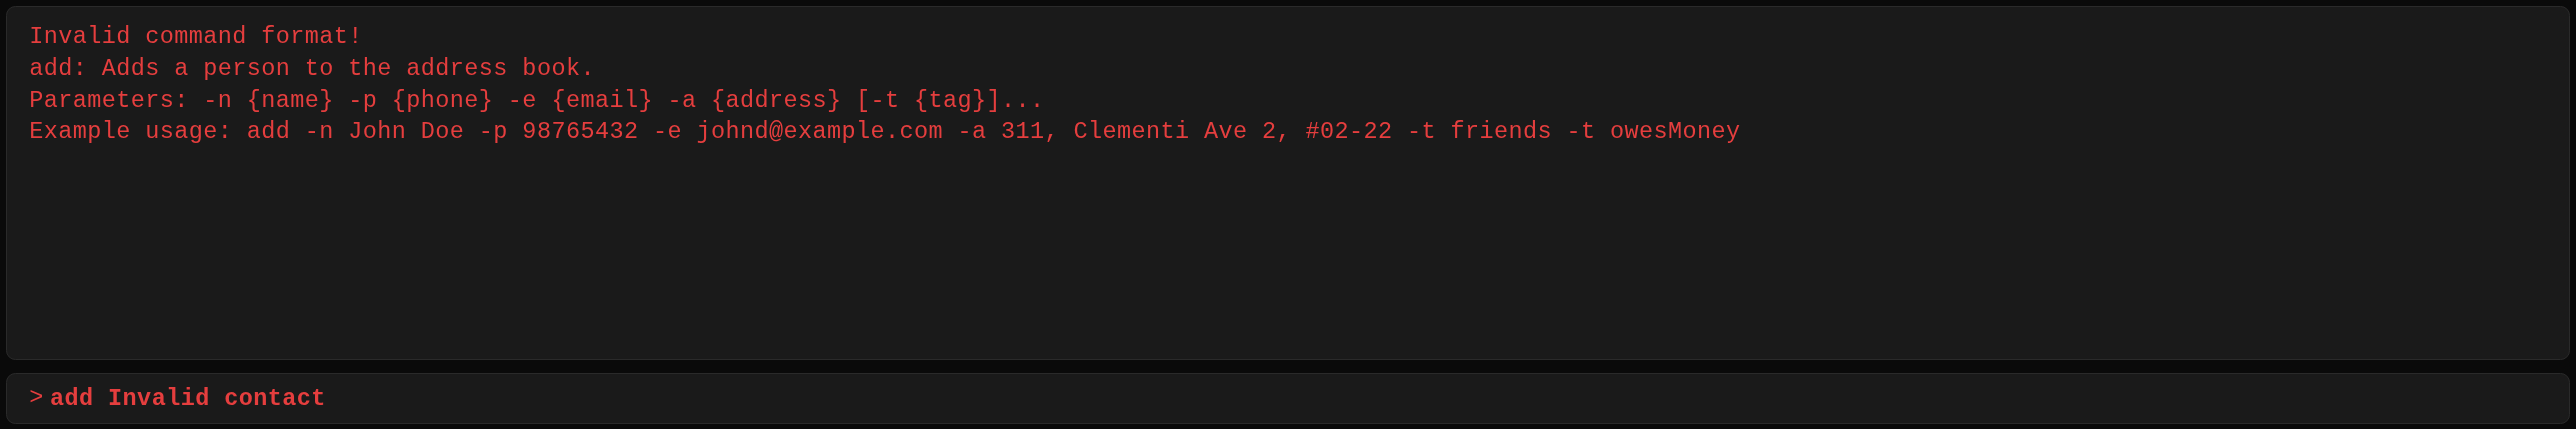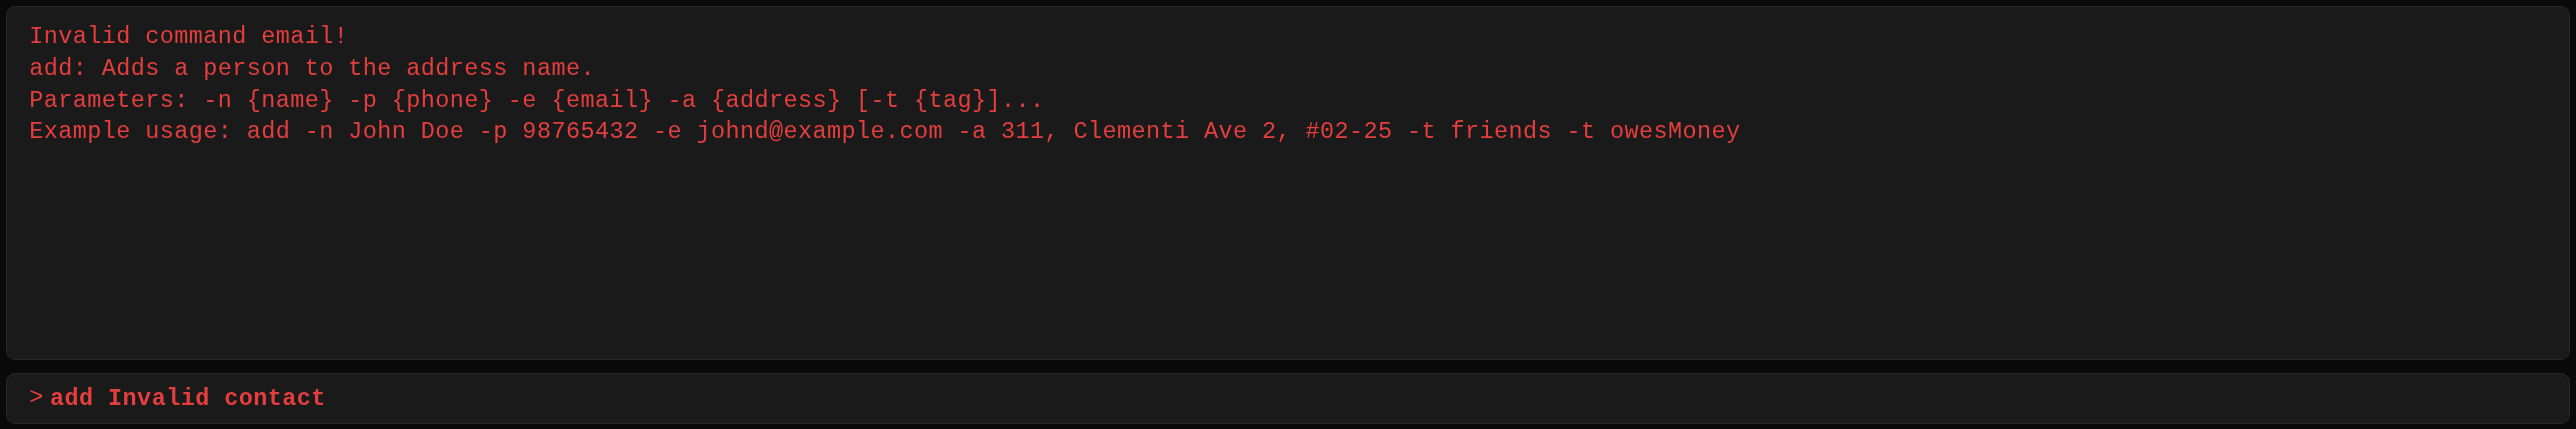--- a/index.html
+++ b/index.html
@@ -55,23 +55,23 @@
       font-family: 'Courier New', Consolas, Monaco, monospace;
       font-size: 23.5px;
       letter-spacing: 0.4px;
       font-weight: bold;
     }
   </style>
 </head>
 <body>
 
 <div class="output-panel">
-  <div class="output-text"><span>Invalid command email!</span>
-<span>add: Adds a person to the address name.</span>
+  <div class="output-text"><span>Invalid command format!</span>
+<span>add: Adds a person to the address book.</span>
 <span>Parameters: -n {name} -p {phone} -e {email} -a {address} [-t {tag}]...</span>
-<span>Example usage: add -n John Doe -p 98765432 -e johnd@example.com -a 311, Clementi Ave 2, #02-25 -t friends -t owesMoney</span></div>
+<span>Example usage: add -n John Doe -p 98765432 -e johnd@example.com -a 311, Clementi Ave 2, #02-22 -t friends -t owesMoney</span></div>
 </div>
 
 <div class="input-panel">
   <span class="prompt-symbol">&gt;</span>
   <input type="text" class="command-input" value="add Invalid contact" style="">
 </div>
 
 
 </body></html>

